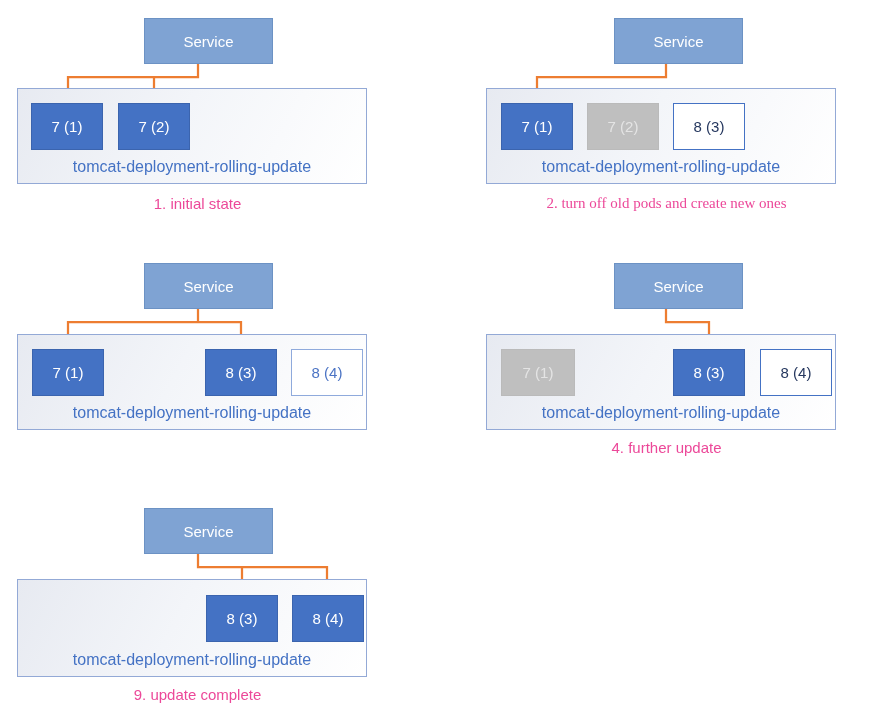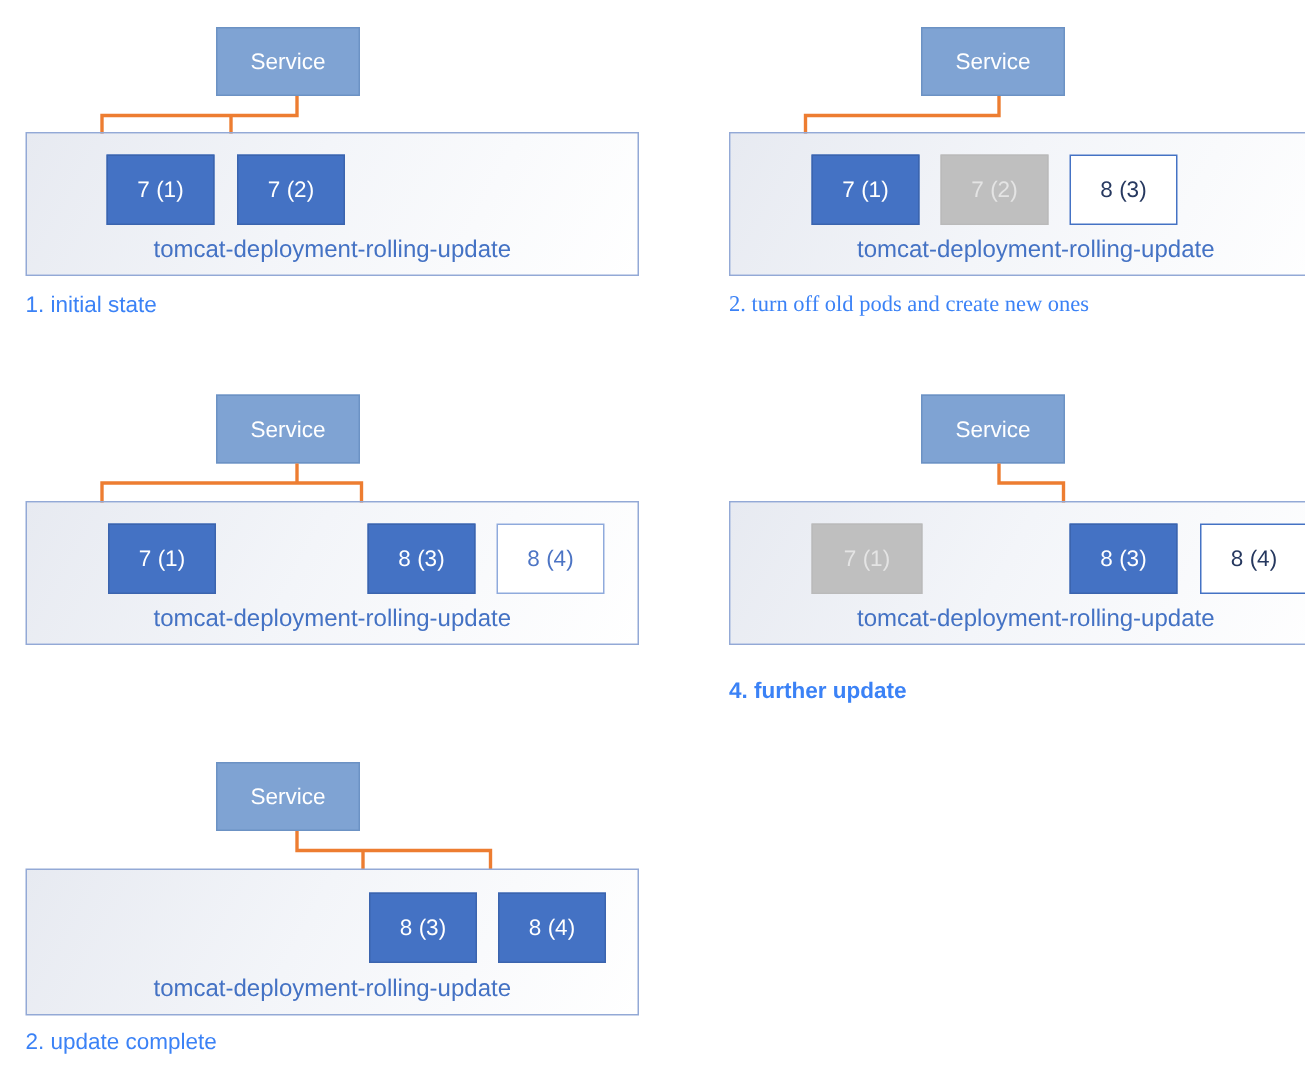--- a/index.html
+++ b/index.html
@@ -3,48 +3,47 @@
 <meta charset="utf-8">
 <style>
   html,body{margin:0;padding:0;}
   body{
     width:870px;height:718px;position:relative;overflow:hidden;
     background:#ffffff;
     font-family:"Liberation Sans", sans-serif;
   }
   .panel{position:absolute;width:435px;height:240px;}
   .service{
-    position:absolute;width:96px;height:46px;
+    position:absolute;width:129px;height:46px;
     background:#7FA3D3;border:1px solid #6C92C4;
     color:#ffffff;font-size:15px;
     display:flex;align-items:center;justify-content:center;
     box-sizing:border-box;
   }
   .deployment{
-    position:absolute;width:409px;height:96px;box-sizing:border-box;
+    position:absolute;width:350px;height:96px;box-sizing:border-box;
     border:1.5px solid #93A9D6;
     background:linear-gradient(118deg,#E7EAF1 0%,#F3F5F9 45%,#ffffff 100%);
   }
   .deployment-label{
     position:absolute;left:0;right:0;bottom:7px;
     text-align:center;color:#4472C4;font-size:16px;
   }
   .pod{
     position:absolute;width:72px;height:47px;box-sizing:border-box;
     display:flex;align-items:center;justify-content:center;
     font-size:15px;
-    margin-left:40px;
   }
   .pod-running{background:#4472C4;border:1px solid #3B64AE;color:#ffffff;}
   .pod-terminated{background:#BFBFBF;border:1px solid #BABABA;color:#E4E4E4;}
   .pod-outline-strong{background:#ffffff;border:1.5px solid #4472C4;color:#26385F;}
   .pod-outline-light{background:#ffffff;border:1.5px solid #8FAADC;color:#4C74C4;}
   .caption{
-    position:absolute;width:361px;
-    color:#3b82f6;font-size:15px;
+    position:absolute;width:361px;text-align:center;
+    color:#ec4899;font-size:15px;
   }
   svg.connector{position:absolute;left:0;top:0;pointer-events:none;}
   svg.connector path{fill:none;stroke:#ED7D31;stroke-width:2.25px;}
   svg.connector polygon{fill:#ED7D31;}
 </style>
 </head>
 <body>
 
 <div class="panel" style="left:0;top:0;">
   <div class="service" style="left:144px;top:18px;">Service</div>
@@ -96,29 +95,29 @@
   <svg class="connector" width="435" height="240" viewBox="0 0 435 240">
     <path d="M231 69 V82 H274 V101"></path>
     <polygon points="267.5,100 280.5,100 274,110"></polygon>
   </svg>
   <div class="deployment" style="left:51px;top:94px;">
     <div class="deployment-label">tomcat-deployment-rolling-update</div>
   </div>
   <div class="pod pod-terminated" style="left:66px;top:109px;width:74px;">7 (1)</div>
   <div class="pod pod-running" style="left:238px;top:109px;">8 (3)</div>
   <div class="pod pod-outline-strong" style="left:325px;top:109px;">8 (4)</div>
-  <div class="caption" style="left:51px;top:212px;font-weight:bold;">4. further update</div>
+  <div class="caption" style="left:51px;top:199px;">4. further update</div>
 </div>
 
 <div class="panel" style="left:0;top:480px;">
   <div class="service" style="left:144px;top:28px;">Service</div>
   <svg class="connector" width="435" height="240" viewBox="0 0 435 240">
     <path d="M198 74 V87 H327 V107 M242 87 V107"></path>
     <polygon points="235.5,106 248.5,106 242,116"></polygon>
     <polygon points="320.5,106 333.5,106 327,116"></polygon>
   </svg>
   <div class="deployment" style="left:17px;top:99px;height:98px;">
     <div class="deployment-label">tomcat-deployment-rolling-update</div>
   </div>
   <div class="pod pod-running" style="left:206px;top:115px;">8 (3)</div>
   <div class="pod pod-running" style="left:292px;top:115px;">8 (4)</div>
-  <div class="caption" style="left:17px;top:206px;">2. update complete</div>
+  <div class="caption" style="left:17px;top:206px;">9. update complete</div>
 </div>
 
 </body></html>

